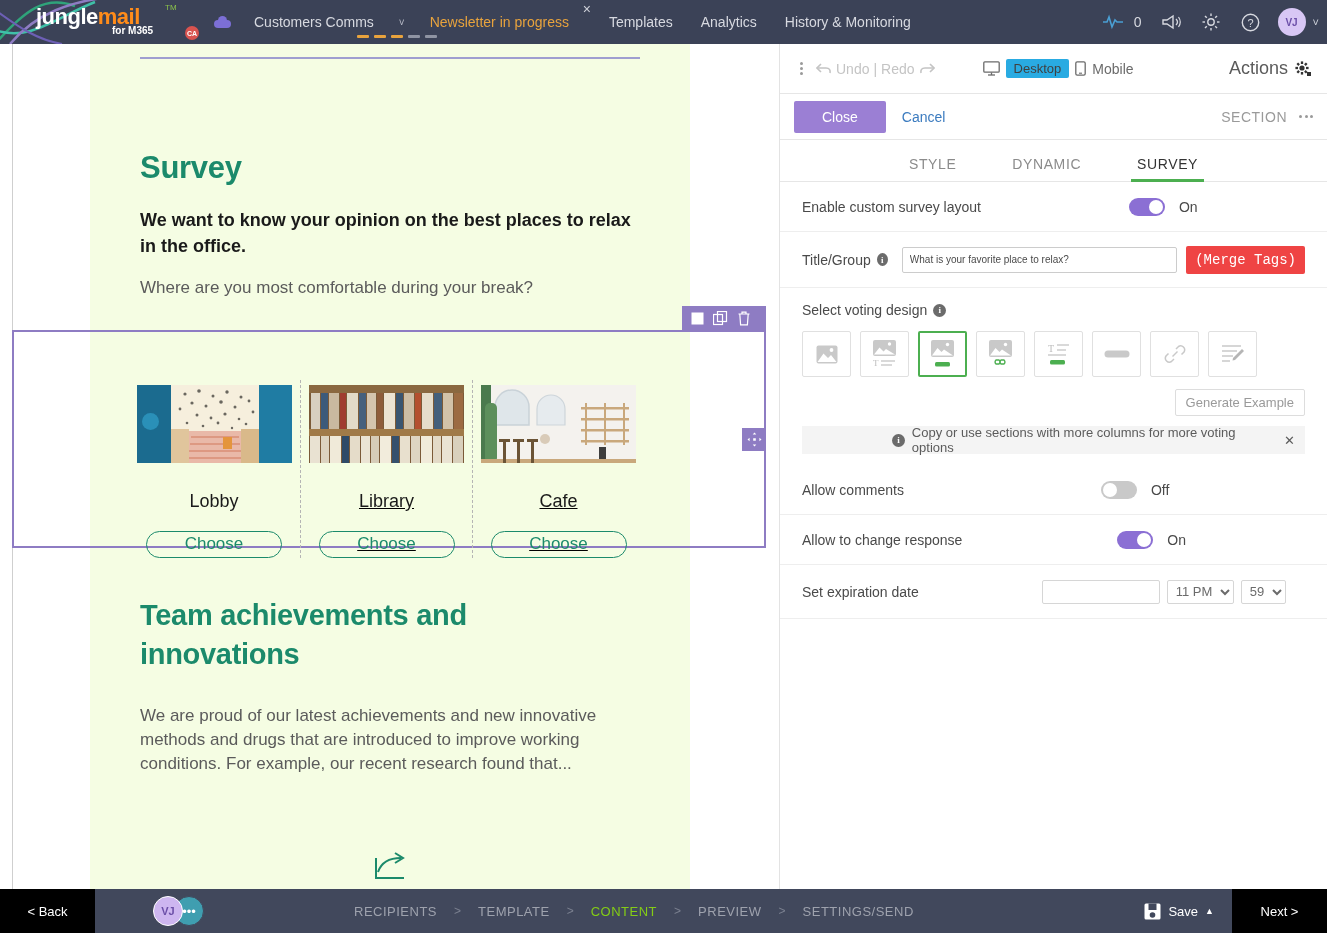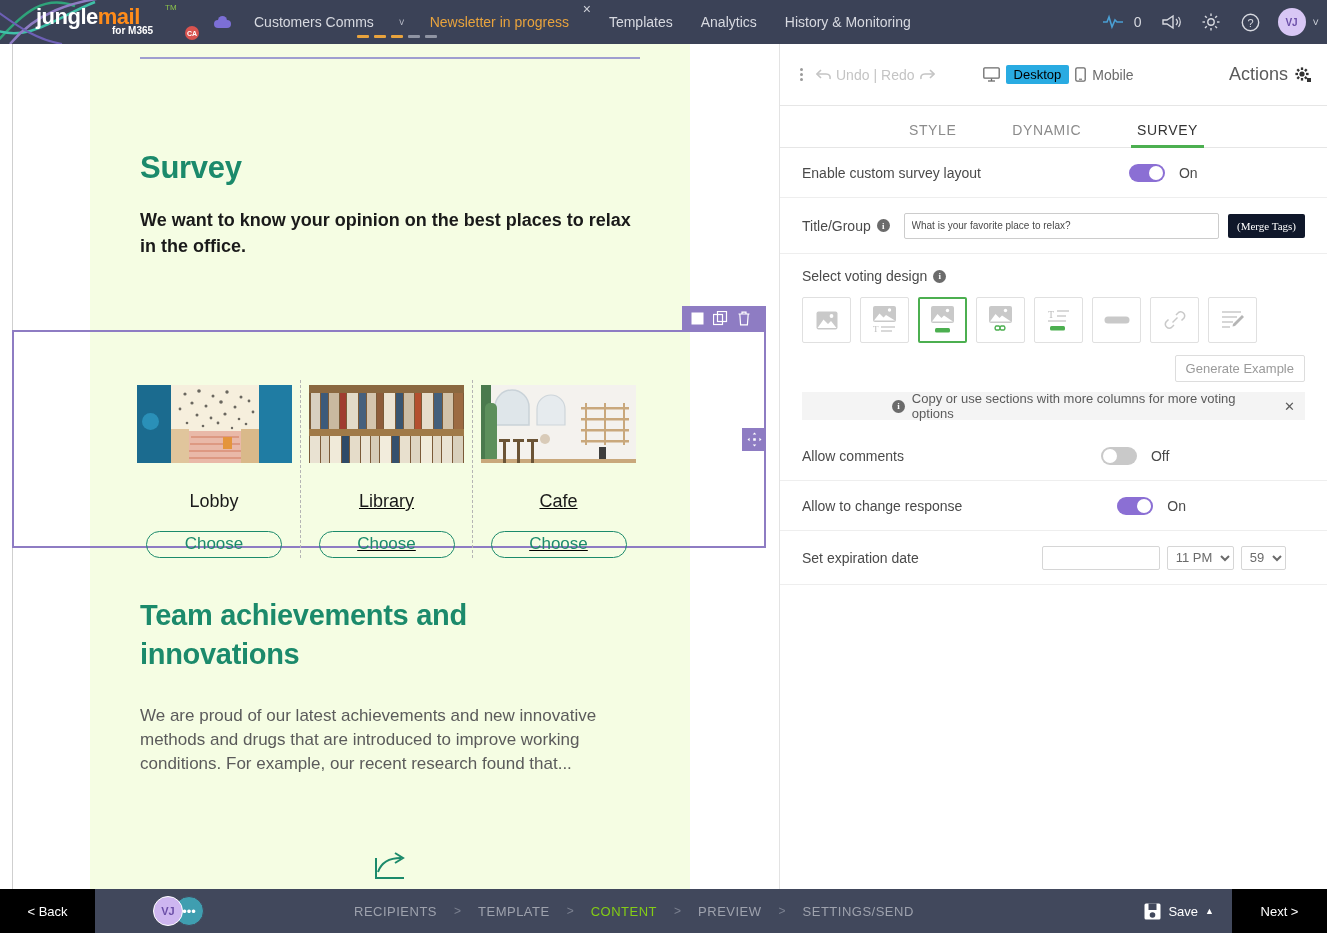--- a/index.html
+++ b/index.html
@@ -165,33 +165,33 @@
   #share-icon-wrap {
     position: absolute; left: 370px; top: 808px; width: 40px; height: 34px;
   }
 
   
   #panel {
     position: absolute; top: 44px; left: 779px; width: 548px; height: 845px;
     background: #ffffff; border-left: 1px solid #e3e3e3;
   }
   #panel-toolbar {
-    height: 62px; display: flex; align-items: center; padding: 0 14px;
+    height: 50px; display: flex; align-items: center; padding: 0 14px;
     border-bottom: 1px solid #e6e6e6; background: #fff;
   }
   #kebab { width: 14px; display: flex; flex-direction: column; gap: 2px; align-items: center; cursor: pointer; }
   #kebab i { width: 3px; height: 3px; background: #9a9a9a; border-radius: 50%; display: block; }
   .undo-redo {
     display: flex; align-items: center; gap: 4px; margin-left: 8px;
     color: #c4c4c4; font-size: 14px;
   }
   .undo-redo span { cursor: pointer; }
   #device-toggle { display: flex; align-items: center; gap: 6px; margin-left: 48px; }
   #desktop-chip {
-    background: #29abe2; color: #000000; font-size: 13px; padding: 2px 8px;
+    background: #29abe2; color: #404040; font-size: 13px; padding: 2px 8px;
     border-radius: 2px; cursor: pointer;
   }
   #mobile-label { font-size: 14px; color: #6b6b6b; cursor: pointer; }
   #actions-area {
     margin-left: auto; display: flex; align-items: center; gap: 6px;
     font-size: 18px; color: #5b5b5b; cursor: pointer;
   }
 
   #panel-actionbar {
     height: 46px; display: flex; align-items: center; padding: 0 14px;
@@ -252,22 +252,22 @@
   .toggle.off i { left: 2px; }
   .toggle-state { font-size: 14px; color: #4a4a4a; margin-left: 14px; }
 
   #title-group-row { height: 56px; }
   #title-input {
     width: 320px; height: 26px; border: 1px solid #cccccc; border-radius: 2px;
     font-family: inherit; font-size: 10px; color: #4a4a4a; padding: 0 7px;
     margin-left: 14px;
   }
   #merge-tags-btn {
-    background: #0f172a; color: #ffffff; border: none; font-family: Liberation Serif, serif;
-    font-size: 11px; padding: 6px 9px; border-radius: 2px; cursor: pointer;
+    background: #ef4444; color: #ffffff; border: none; font-family: Liberation Mono, monospace;
+    font-size: 14px; padding: 6px 9px; border-radius: 2px; cursor: pointer;
     margin-left: 9px; white-space: nowrap;
   }
 
   #voting-section { padding: 14px 22px 0 22px; }
   #voting-label { font-size: 14px; color: #4a4a4a; display: flex; align-items: center; }
   #design-grid { display: flex; gap: 9px; margin-top: 13px; }
   .design-card {
     width: 49px; height: 46px; border: 1px solid #e0e0e0; border-radius: 2px;
     background: #fff; cursor: pointer;
     display: flex; align-items: center; justify-content: center;
@@ -424,20 +424,21 @@
   </div>
 
   <div id="canvas">
     <div id="canvas-gutter-line"></div>
 
     <div id="email-body"></div>
     <div id="top-rule"></div>
 
     <div id="survey-title" class="hdr-green">Survey</div>
     <div id="survey-lead">We want to know your opinion on the best places to relax in the office.</div>
+    <div id="survey-sub">Where are you most comfortable during your break?</div>
 
     <div id="sel-toolbar">
       <span class="tb-ico">
         <svg width="13" height="13" viewBox="0 0 13 13">
             <rect x="0.5" y="0.5" width="12" height="12" fill="#ffffff"></rect>
           </svg>
       </span>
       <span class="tb-ico">
         <svg width="15" height="15" viewBox="0 0 15 15">
             <rect x="0.5" y="3.5" width="9" height="10" stroke="#ffffff" stroke-width="1.2" fill="none"></rect>
@@ -654,20 +655,30 @@
               <line x1="3.3" y1="3.3" x2="5.1" y2="5.1"></line>
               <line x1="10.9" y1="10.9" x2="12.7" y2="12.7"></line>
               <line x1="12.7" y1="3.3" x2="10.9" y2="5.1"></line>
               <line x1="5.1" y1="10.9" x2="3.3" y2="12.7"></line>
             </g>
             <path d="M13 12 h4 v4 h-4 z" fill="#333"></path>
           </svg>
       </div>
     </div>
 
+    <div id="panel-actionbar">
+      <button id="close-btn">Close</button>
+      <button id="cancel-btn">Cancel</button>
+      <span id="section-label">SECTION</span>
+      <span id="section-dots">
+          <i></i>
+          <i></i>
+          <i></i>
+        </span>
+    </div>
 
     <div id="panel-tabs">
       <div class="ptab">STYLE</div>
       <div class="ptab">DYNAMIC</div>
       <div class="ptab active">SURVEY</div>
     </div>
 
     <div class="panel-row">
       <span class="rlabel">Enable custom survey layout</span>
       <span class="toggle on" style="margin-left:148px">

